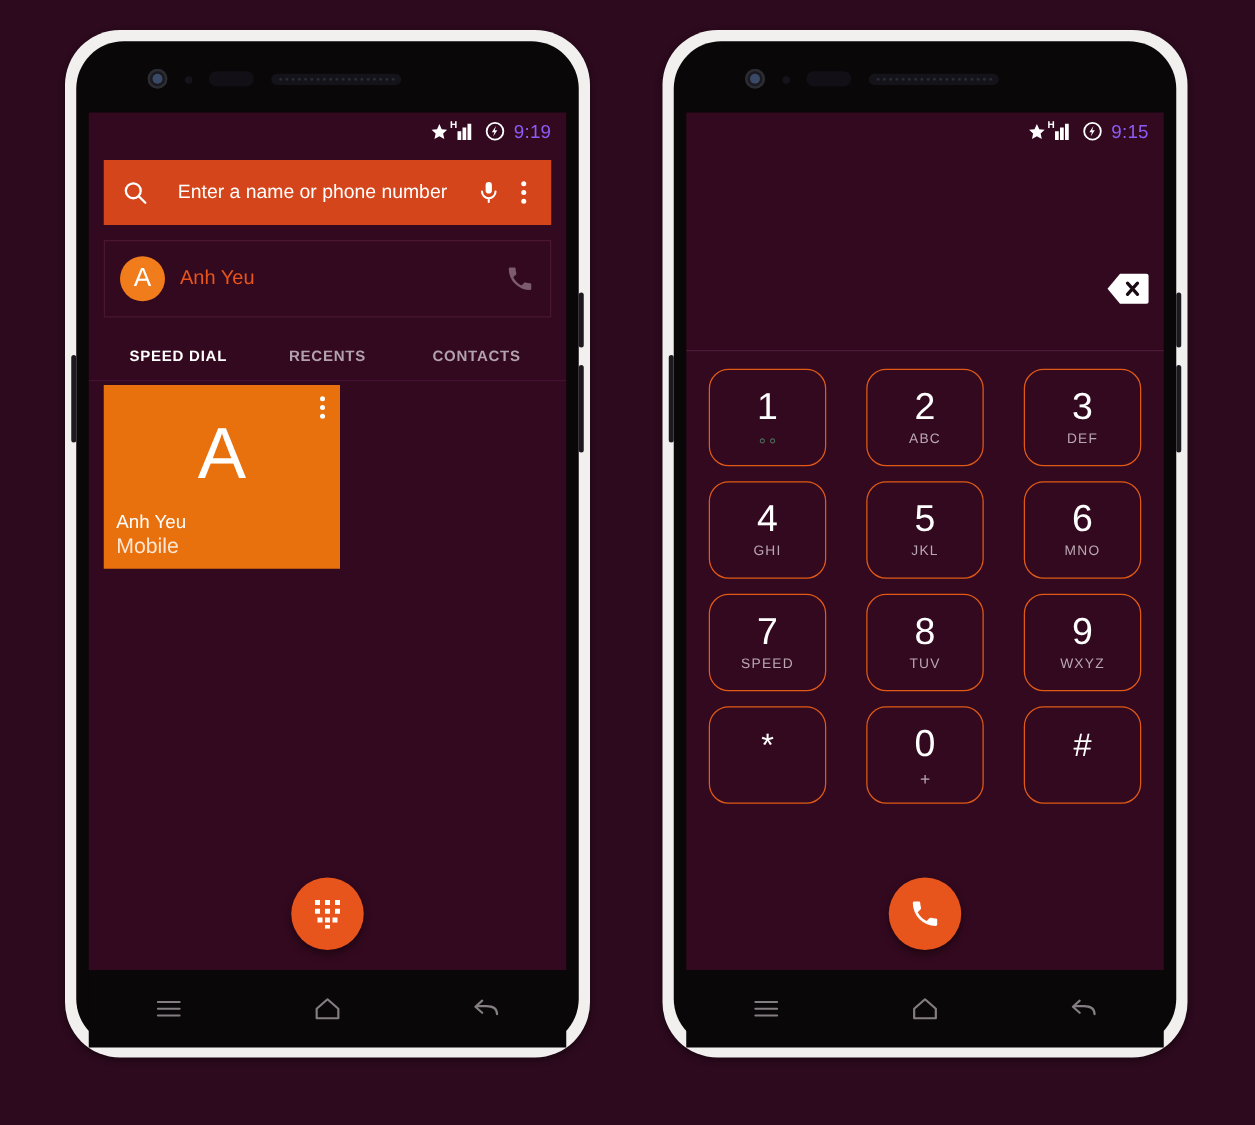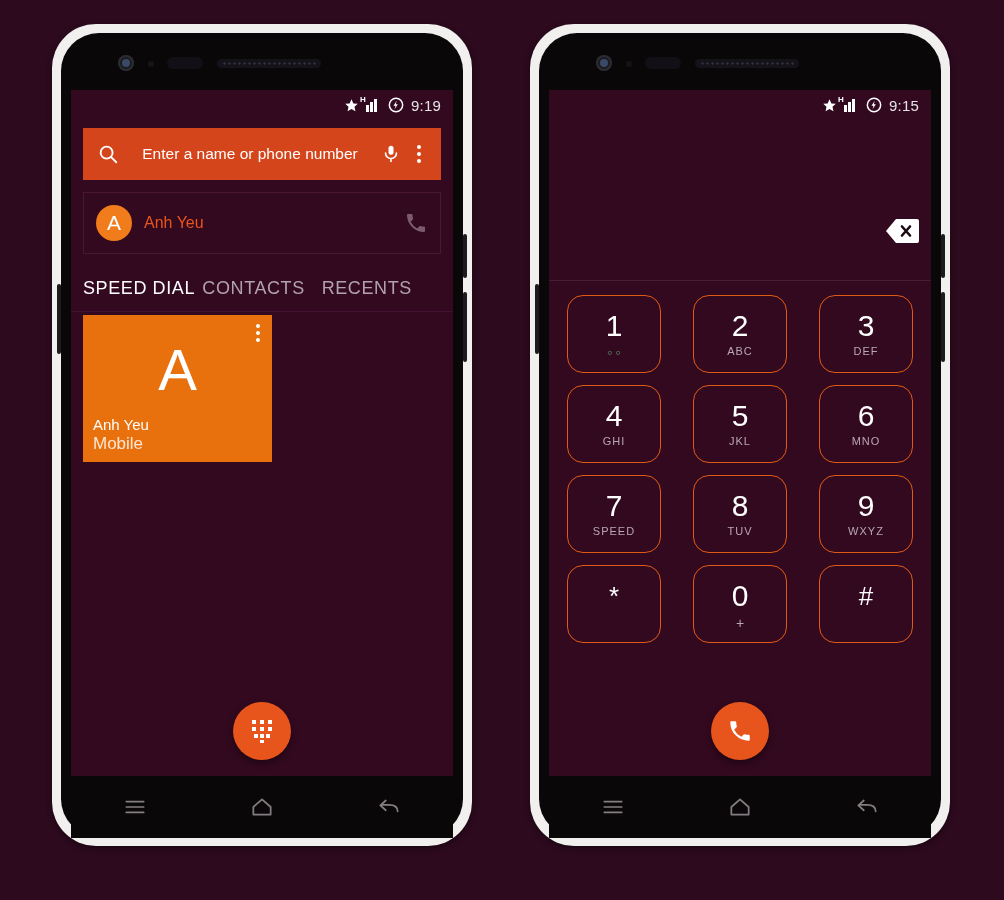--- a/index.html
+++ b/index.html
@@ -64,21 +64,21 @@
   .sidebtn { position: absolute; width: 4px; border-radius: 3px; background: #1c1a1f; }
   .sb-left-1 { left: 5px; top: 260px; height: 70px; }
   .sb-right-1 { right: 5px; top: 210px; height: 44px; }
   .sb-right-2 { right: 5px; top: 268px; height: 70px; }
 
   
   .statusbar {
     height: 30px; display: flex; align-items: center; justify-content: flex-end;
     gap: 7px; padding: 0 12px; color: #ffffff;
   }
-  .status-time { font-size: 15px; letter-spacing: .2px; color: #e5e5e5; }
+  .status-time { font-size: 15px; letter-spacing: .2px; color: #8b5cf6; }
   .sig { display: inline-flex; align-items: flex-end; gap: 1px; height: 14px; position: relative; }
   .sig i { display: block; width: 3px; background: #fff; }
   .sig i:nth-child(1){ height:4px } .sig i:nth-child(2){ height:7px }
   .sig i:nth-child(3){ height:10px } .sig i:nth-child(4){ height:13px }
   .sig .h { position: absolute; left: -6px; top: -2px; font-size: 8px; font-weight: bold; line-height: 1; }
 
   
   .searchbar {
     margin: 8px 12px 0 12px; height: 52px; background: #d5451b;
     display: flex; align-items: center; padding: 0 14px; gap: 10px;
@@ -97,22 +97,22 @@
     width: 36px; height: 36px; border-radius: 50%; background: #f07c1c;
     color: #fff; font-size: 21px; display: flex; align-items: center; justify-content: center;
   }
   .recent-text { flex: 1; }
   .recent-name { color: #e8551c; font-size: 16px; line-height: 1.25; }
   .recent-sub { color: #c8bcc4; font-size: 13.5px; display: flex; align-items: center; gap: 6px; }
 
   
   .tabs { display: flex; margin-top: 14px; padding: 0 12px; border-bottom: 1px solid #421230; }
   .tab {
-    flex: 1; padding: 10px 0 12px 0;
-    font-size: 18px; font-weight: normal; letter-spacing: .6px;
+    flex: 1; text-align: center; padding: 10px 0 12px 0;
+    font-size: 12px; font-weight: bold; letter-spacing: .6px;
   }
   .tab.active { color: #ffffff; }
   .tab.idle { color: #b2a2ad; }
 
   
   .tilewrap { padding: 3px 0 0 12px; }
   .tile {
     position: relative; width: 189px; height: 147px; background: #e8700d;
     display: flex; flex-direction: column; justify-content: space-between;
   }
@@ -209,22 +209,22 @@
         <div class="recent-text">
           <div class="recent-name">Anh Yeu</div>
         </div>
         <svg style="width:24px;height:24px;opacity:.4" viewBox="0 0 24 24">
           <path fill="#e8d6e0" d="M6.6 10.8a15.5 15.5 0 006.6 6.6l2.2-2.2a1 1 0 011-.25 11.4 11.4 0 003.6.57 1 1 0 011 1V20a1 1 0 01-1 1A17 17 0 013 4a1 1 0 011-1h3.5a1 1 0 011 1 11.4 11.4 0 00.57 3.6 1 1 0 01-.25 1z"></path>
         </svg>
       </div>
 
       <div class="tabs">
         <div class="tab active">SPEED DIAL</div>
+        <div class="tab idle">RECENTS</div>
         <div class="tab idle">CONTACTS</div>
-        <div class="tab idle">RECENTS</div>
       </div>
 
       <div class="tilewrap">
         <div class="tile">
           <span class="tile-kebab">
               <span></span>
               <span></span>
               <span></span>
             </span>
           <div class="tile-initial">A</div>

